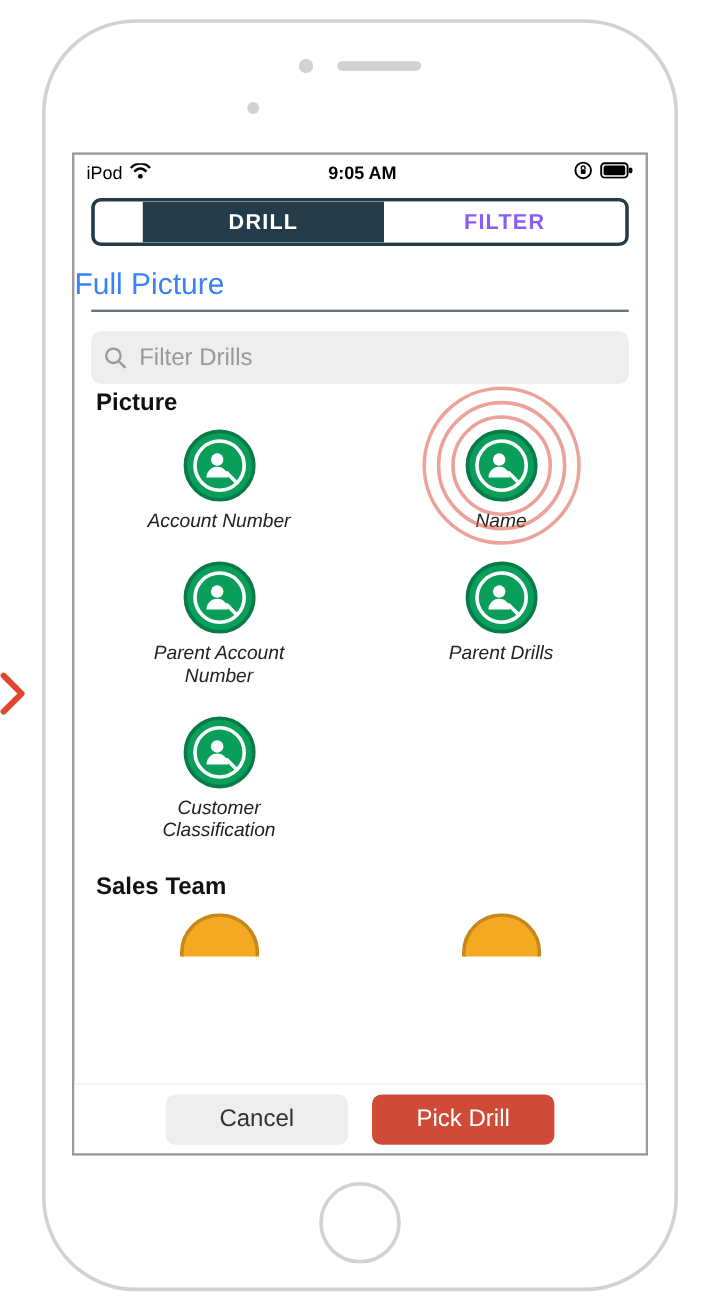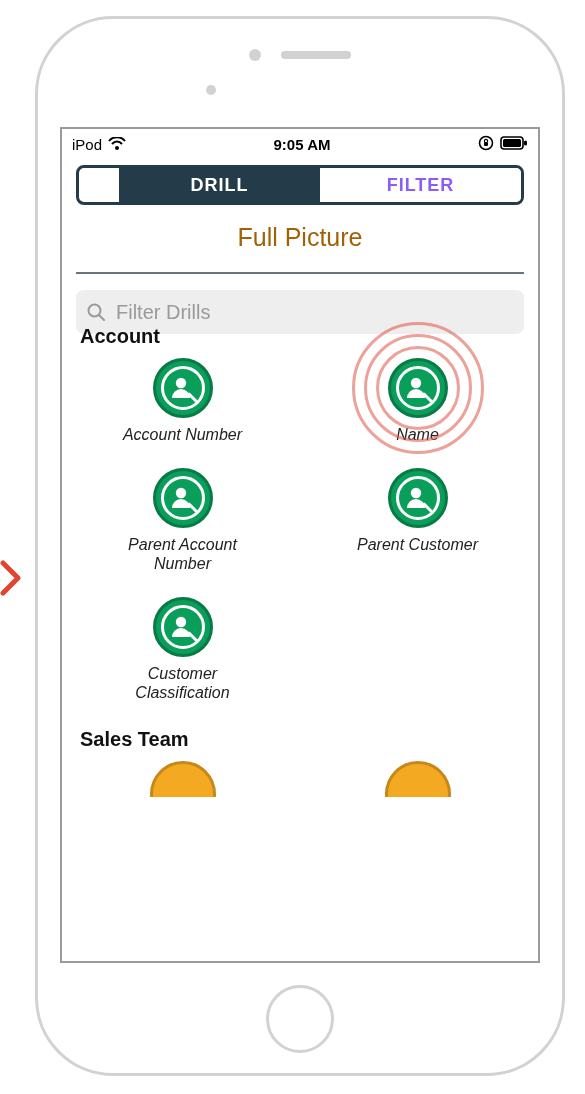--- a/index.html
+++ b/index.html
@@ -62,22 +62,22 @@
   }
   .seg-btn {
     flex:1; display:flex; align-items:center; justify-content:center;
     font-size:18px; font-weight:700; letter-spacing:1px;
     cursor:pointer;
   }
   .seg-btn.active { background:#243b4a; color:#fff; }
   .seg-btn.inactive { background:#fff; color:#8b5cf6; }
 
   .title {
-    text-align:center; font-size:25px; font-weight:500; color:#a16207;
-    padding: 4px 0 20px 0;
+    text-align:left; font-size:25px; font-weight:500; color:#3b82f6;
+    padding: 4px 0 6px 0;
   }
   .title-divider { height:2px; background:#243b4a; opacity:0.7; margin:0 14px; }
 
   
   .search {
     margin:16px 14px 12px 14px; height:44px; border-radius:8px; background:#eeeeee;
     display:flex; align-items:center; padding:0 10px; gap:8px;
   }
   .search svg { flex-shrink:0; }
   .search input {
@@ -215,21 +215,21 @@
     <div class="search">
       <svg width="20" height="20" viewBox="0 0 20 20">
         <circle cx="8.5" cy="8.5" r="6" fill="none" stroke="#9a9a9a" stroke-width="2"></circle>
         <line x1="13.5" y1="13.5" x2="18" y2="18" stroke="#9a9a9a" stroke-width="2" stroke-linecap="round"></line>
       </svg>
       <input type="text" placeholder="Filter Drills" style="">
     </div>
 
     <div class="scroll-area">
 
-      <div class="section-header">Account</div>
+      <div class="section-header">Picture</div>
 
       <div class="grid">
 
         <div class="drill-item">
           <div class="badge badge-green">
             <div class="badge-green-inner">
               <svg width="34" height="34" viewBox="0 0 34 34">
                   <circle cx="15" cy="12" r="5.2" fill="#fff"></circle>
                   <path d="M6 27 a9 9 0 0 1 18 0 Z" fill="#fff"></path>
                   <line x1="23" y1="23" x2="30" y2="30" stroke="#fff" stroke-width="3" stroke-linecap="round"></line>
@@ -273,21 +273,21 @@
         <div class="drill-item">
           <div class="badge badge-green">
             <div class="badge-green-inner">
               <svg width="34" height="34" viewBox="0 0 34 34">
                   <circle cx="15" cy="12" r="5.2" fill="#fff"></circle>
                   <path d="M6 27 a9 9 0 0 1 18 0 Z" fill="#fff"></path>
                   <line x1="23" y1="23" x2="30" y2="30" stroke="#fff" stroke-width="3" stroke-linecap="round"></line>
                 </svg>
             </div>
           </div>
-          <div class="drill-label">Parent Customer</div>
+          <div class="drill-label">Parent Drills</div>
         </div>
 
         <div class="drill-item">
           <div class="badge badge-green">
             <div class="badge-green-inner">
               <svg width="34" height="34" viewBox="0 0 34 34">
                   <circle cx="15" cy="12" r="5.2" fill="#fff"></circle>
                   <path d="M6 27 a9 9 0 0 1 18 0 Z" fill="#fff"></path>
                   <line x1="23" y1="23" x2="30" y2="30" stroke="#fff" stroke-width="3" stroke-linecap="round"></line>
                 </svg>
@@ -309,15 +309,19 @@
         </div>
         <div class="drill-item">
           <div class="arc-badge">
               <div class="circle"></div>
             </div>
         </div>
       </div>
 
     </div>
 
+    <div class="footer">
+      <div class="btn btn-cancel">Cancel</div>
+      <div class="btn btn-primary">Pick Drill</div>
+    </div>
 
   </div>
 </div>
 
 </body></html>

